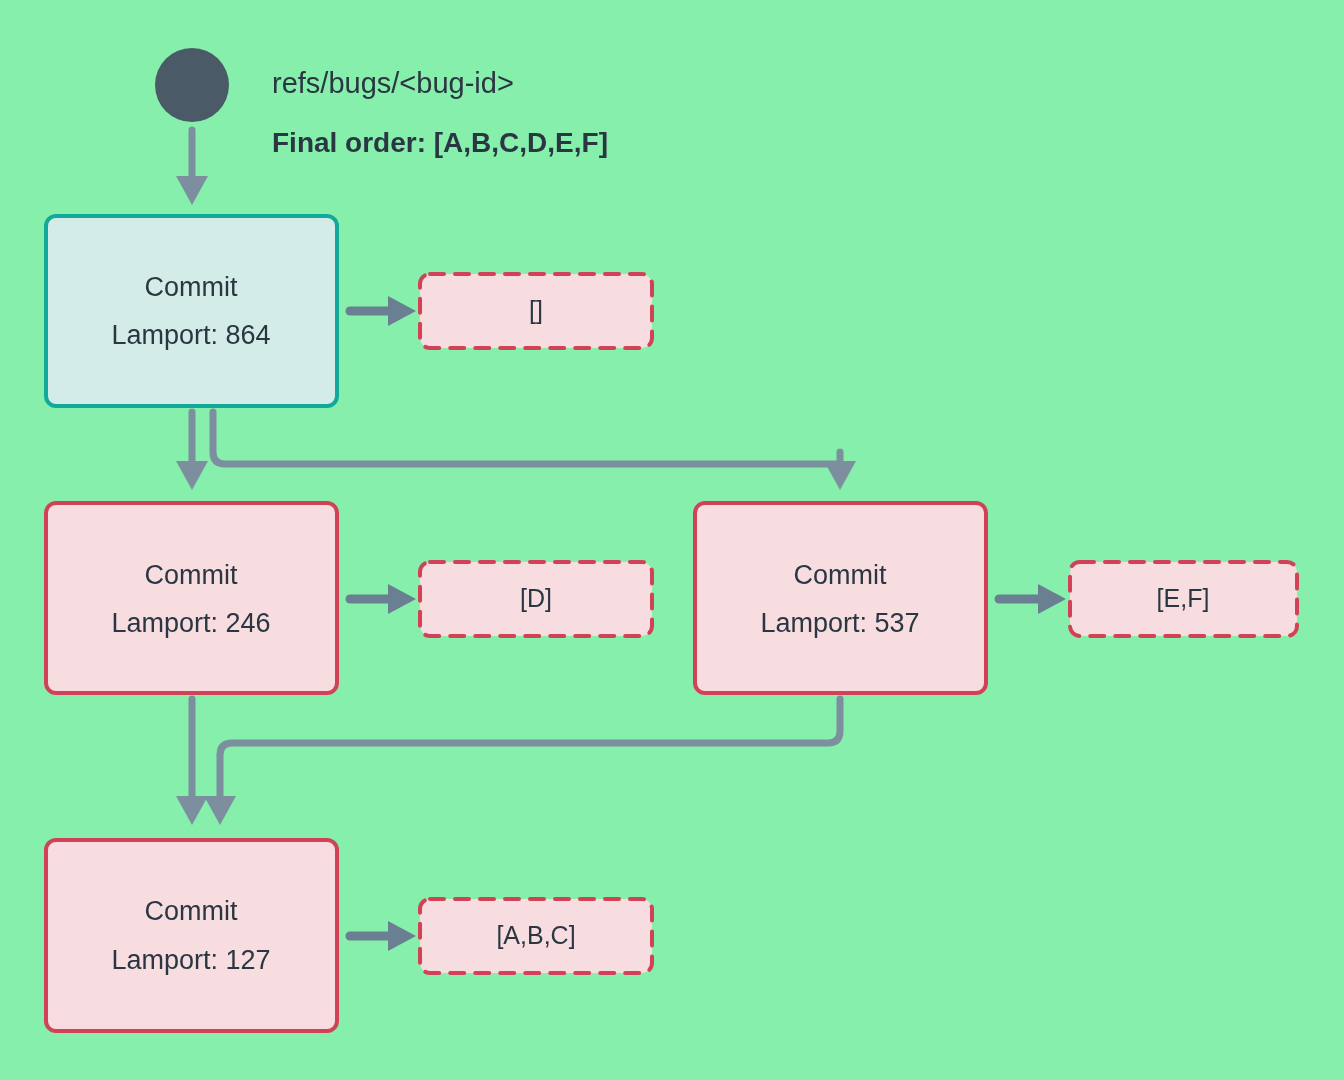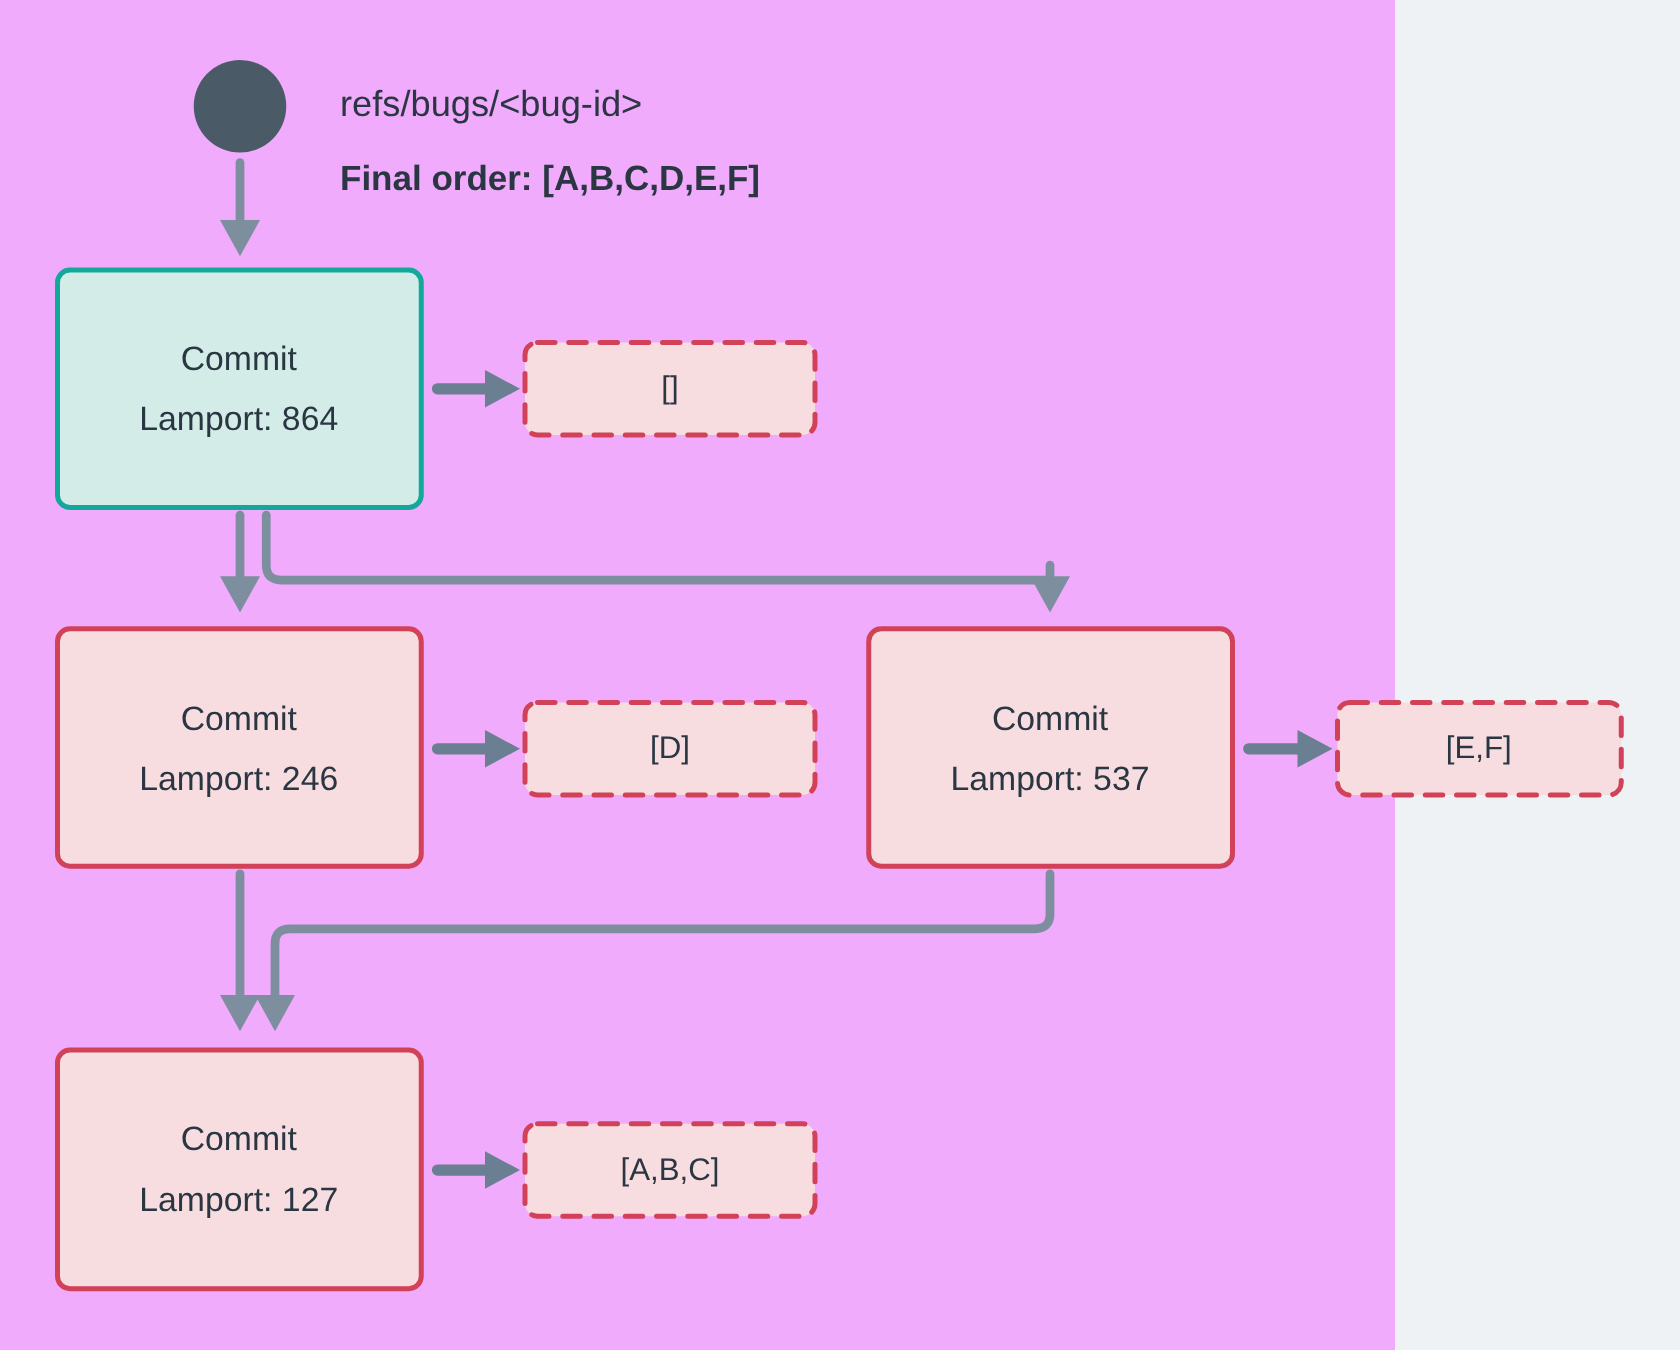--- a/index.html
+++ b/index.html
@@ -9,23 +9,23 @@
     background: #eff2f5;
   }
   body {
     width: 1344px;
     height: 1080px;
     overflow: hidden;
     font-family: "Liberation Sans", sans-serif;
   }
   #diagram-root {
     position: relative;
-    width: 1116px;
+    width: 1344px;
     height: 1080px;
-    background: #f0abfc;
+    background: #86efac;
   }
   svg.diagram-canvas {
     position: absolute;
     top: 0;
     left: 0;
     width: 1344px;
     height: 1080px;
     display: block;
   }
   .node-label {

